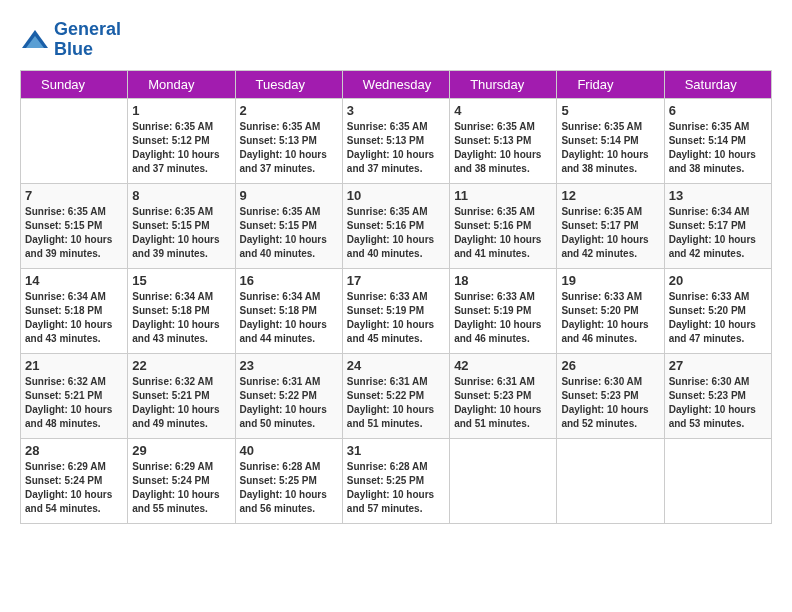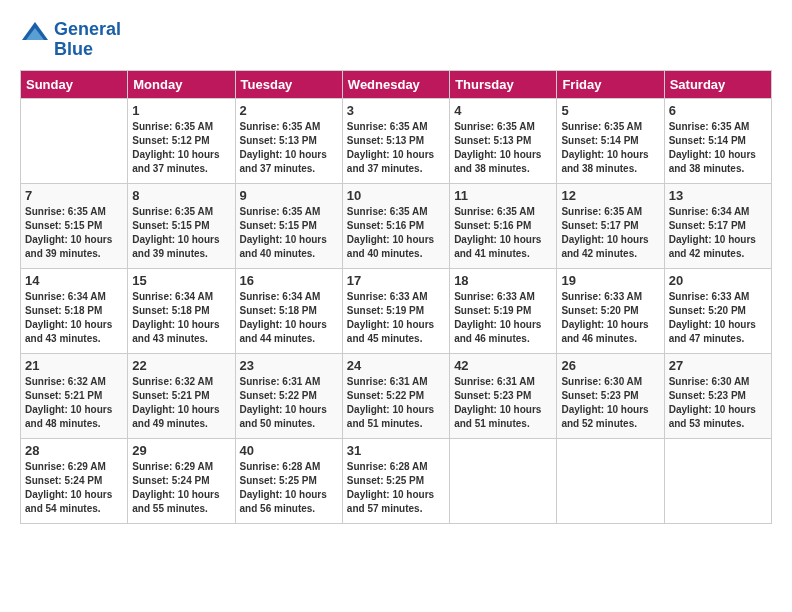--- a/index.html
+++ b/index.html
@@ -11,21 +11,21 @@
       padding: 20px;
     }
     .header-area {
       display: flex;
       justify-content: space-between;
       align-items: flex-start;
       margin-bottom: 10px;
     }
     .logo {
       display: flex;
-      align-items: flex-start;
+      align-items: center;
       gap: 4px;
     }
     .logo-text {
       font-size: 18px;
       font-weight: bold;
       color: #333;
       line-height: 1.1;
     }
     .logo-text span {
       color: #1a5fa8;
@@ -45,25 +45,25 @@
     .location-title {
       font-size: 16px;
       color: #555;
     }
     table {
       width: 100%;
       border-collapse: collapse;
       table-layout: fixed;
     }
     th {
-      background-color: #be185d;
+      background-color: #a21caf;
       color: #fff;
       font-size: 13px;
-      font-weight: bold;
-      padding: 6px 5px;
+      font-weight: normal;
+      padding: 6px 20px;
       text-align: left;
       border: 1px solid #ccc;
     }
     td {
       border: 1px solid #ccc;
       vertical-align: top;
       padding: 4px;
       font-size: 10.5px;
       color: #333;
       height: 85px;

